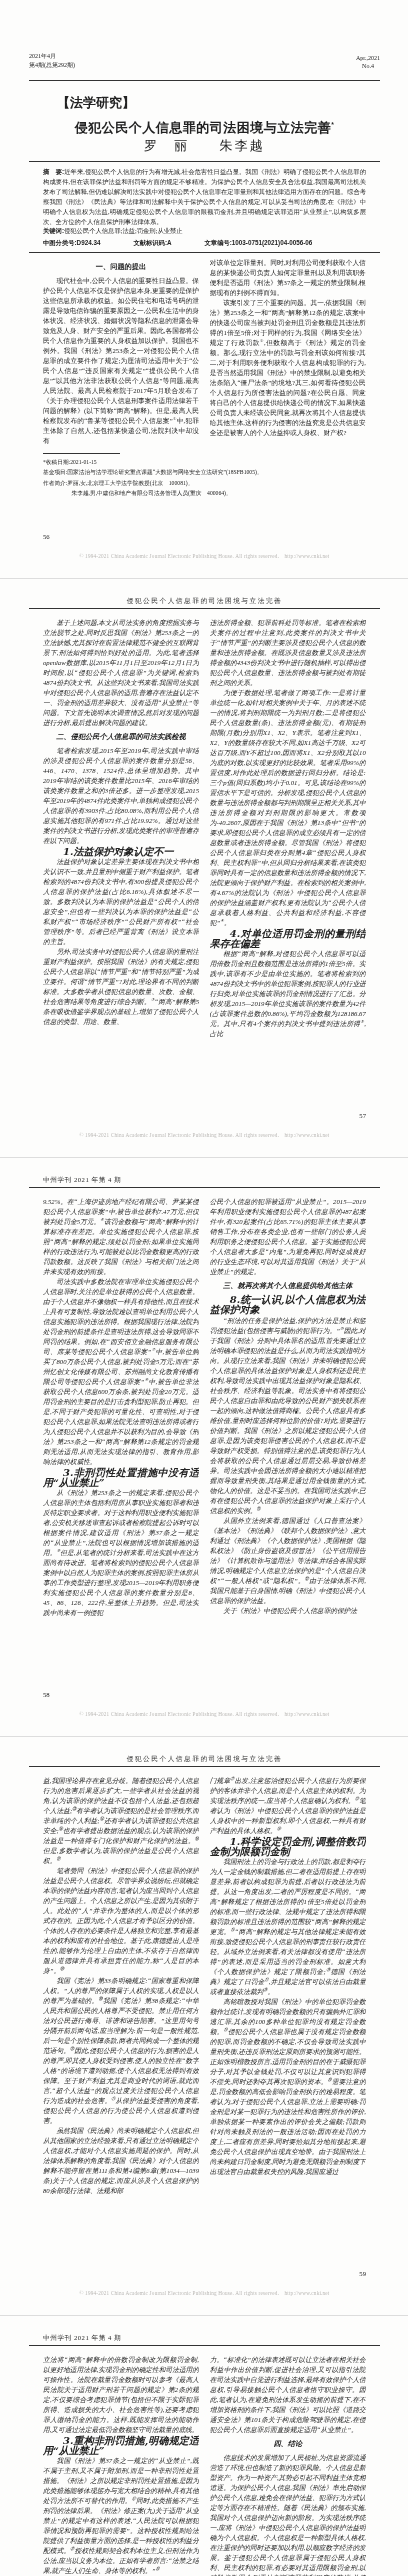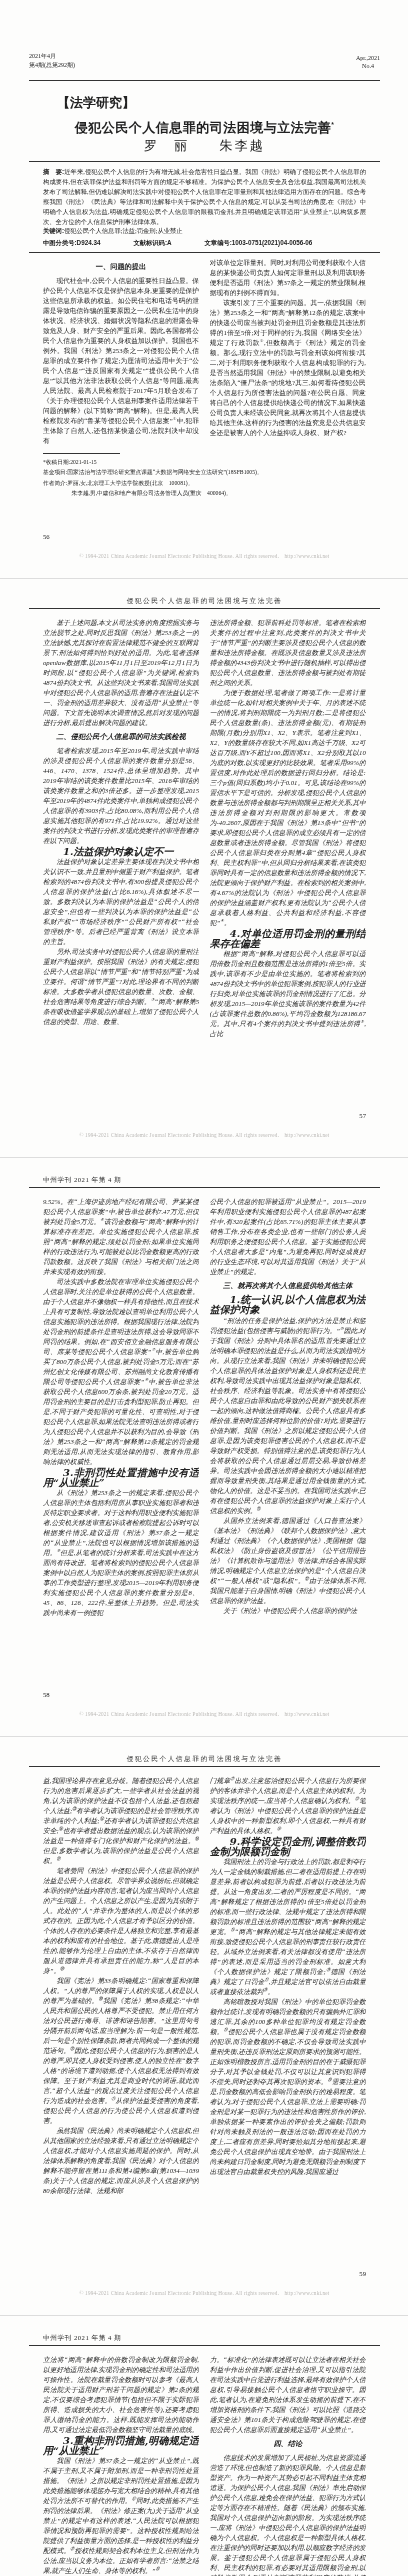--- a/index.html
+++ b/index.html
@@ -117,42 +117,42 @@
       <div class="cols">
         <div class="col">
           <p class="p pc">9.52%。在“上海伊迹房地产经纪有限公司、尹某某侵犯公民个人信息罪案”中,被告单位获利7.47万元,但仅被判处罚金5万元。<sup class="fn">⑥</sup>该罚金数额与“两高”解释中的计算标准存在差距。单位实施侵犯公民个人信息罪,按照“两高”解释的规定,须处以罚金刑;如果单位实施同样的行政违法行为,可能被处以比罚金数额更高的行政罚款数额。这反映了我国《刑法》与相关部门法之间并未实现有效的衔接。</p>
           <p class="p">司法实践中多数法院在审理单位实施侵犯公民个人信息罪时,关注的是单位获得的公民个人信息数量。由于个人信息并不像物权一样具有排他性,而且在技术上具有可复制性,导致法院难以查明单位利用公民个人信息实施犯罪的违法所得。根据我国现行法律,法院判处罚金刑的前提条件是查明违法所得,这会导致同罪不同罚的结果。例如,在“西安佰立金融信息服务有限公司、席某等侵犯公民个人信息罪案”<sup class="fn">⑦</sup>中,被告单位购买了800万条公民个人信息,被判处罚金5万元;而在“苏州忆创文化传媒有限公司、苏州融尚文化教育传播有限公司等侵犯公民个人信息罪案”<sup class="fn">⑧</sup>中,被告单位非法获取公民个人信息600万余条,被判处罚金20万元。适用罚金刑的主要目的是打击贪利型犯罪,防止再犯。但是,不同于财产类犯罪的可量化性、可查明性,对于侵犯公民个人信息罪,如果法院无法查明违法所得或者行为人侵犯公民个人信息并不以获利为目的,会导致《刑法》第253条之一和“两高”解释第12条规定的罚金规则无法适用,从而无法实现法律的指引、教育作用,影响法律的权威性。</p>
           <p class="h2">3.非刑罚性处置措施中没有适用“从业禁止”</p>
           <p class="p">从《刑法》第253条之一的规定来看,侵犯公民个人信息罪的主体包括利用所从事职业实施犯罪者和违反特定职业要求者。对于这种利用职业便利实施犯罪者,公安机关移送审查起诉或者检察院提起公诉时可以根据案件情况,建议适用《刑法》第37条之一规定的“从业禁止”,法院也可以根据情况增加该措施的适用。<sup class="fn">⑨</sup>但是,从笔者的统计分析来看,司法实践中在这方面尚有待改进。笔者将检索到的侵犯公民个人信息罪案例中以自然人为犯罪主体的案例,按照犯罪主体所从事的工作类型进行整理,发现2015—2019年利用职务便利实施侵犯公民个人信息罪的案件数量分别是8、45、86、126、222件,呈整体上升趋势。但是,司法实践中尚未有一例侵犯</p>
         </div>
         <div class="col">
           <p class="p pc">公民个人信息的犯罪被适用“从业禁止”。2015—2019年利用职业便利实施侵犯公民个人信息罪的487起案件中,有320起案件(占比65.71%)的犯罪主体主要从事销售工作,分布在各类企业,也有一些部门的公务人员利用职务之便侵犯公民个人信息。鉴于实施侵犯公民个人信息者大多是“内鬼”,为避免再犯,同时促成良好的行业生态环境,可以对其适用我国《刑法》关于“从业禁止”的规定。</p>
           <p class="h1">三、就再次将其个人信息提供给其他主体</p>
-          <p class="h2">1.统一认识,以个人信息权为法益保护对象</p>
+          <p class="h2">8.统一认识,以个人信息权为法益保护对象</p>
           <p class="p">“刑法的任务是保护法益,保护的方法是禁止和惩罚侵犯法益(包括侵害与威胁)的犯罪行为。”<sup class="fn">⑩</sup>因此,对于我国《刑法》分则中具体罪名的适用,首先要通过立法明确本罪侵犯的法益是什么,从而为司法实践指明方向。从现行立法来看,我国《刑法》并未明确侵犯公民个人信息罪的具体法益保护对象是人身权利还是民主权利,导致司法实践中出现其法益保护对象是隐私权、社会秩序、经济利益等乱象。司法实务中有将侵犯公民个人信息自由罪和由此导致的公民财产损失联系在一起的倾向,这种做法值得商榷。公民个人信息具有多维价值,量刑时应选择何种位阶的价值?对此,需要进行价值判断。我国《刑法》之所以规定侵犯公民个人信息罪,是因为该类犯罪侵害公民的个人信息权,而不是导致财产权受损。特别值得注意的是,该类犯罪行为人会将获取的公民个人信息通过层层交易,导致价格差异。司法实践中会因违法所得金额的大小难以精准把握而导致量刑失衡,其结果是通过用金钱衡量的方式,物化人的价值。这是不妥当的。在我国司法实践中,已有在侵犯公民个人信息罪的法益保护对象上采行个人信息权的实例。<sup class="fn">⑪</sup></p>
           <p class="p">从国外立法例来看,德国通过《人口普查法案》《基本法》《刑法典》《联邦个人数据保护法》,意大利通过《刑法典》《个人数据保护法》,美国根据《隐私权法》《防止身份盗窃及假冒法》《公平信用报告法》《计算机欺诈与滥用法》等法律,并结合各国实际情况,明确规定个人信息立法保护的是“个人信息自决权”“一般人格权”或“隐私权”。<sup class="fn">⑫</sup>由于法律体系不同,我国只能基于自身国情,明确《刑法》中侵犯公民个人信息罪的保护法益。</p>
           <p class="p">关于《刑法》中侵犯公民个人信息罪的保护法</p>
         </div>
       </div>
       <div class="pgnum left">58</div>
       <div class="wm">© 1994-2021 China Academic Journal Electronic Publishing House. All rights reserved.　http://www.cnki.net</div>
     </section>
     <section class="page mid">
       <div class="rh-center">侵犯公民个人信息罪的司法困境与立法完善</div>
       <div class="rh-rule"></div>
       <div class="cols">
         <div class="col">
           <p class="p pc">益,我国理论界存在意见分歧。随着侵犯公民个人信息行为的危害后果逐步扩大,一些学者从社会法益的视角,认为该罪的保护法益不仅包括个人法益,还包括超个人法益;<sup class="fn">⑬</sup>有学者认为该罪侵犯的是社会管理秩序,而非单纯的个人利益;<sup class="fn">⑭</sup>还有学者认为该罪侵犯公共信息安全;<sup class="fn">⑮</sup>也有学者提出数据法益的观点,认为该罪的保护法益是一种值得专门化保护和财产化保护的法益。<sup class="fn">⑯</sup>但是,多数学者认为,该罪的保护法益是公民个人信息权。<sup class="fn">⑰</sup></p>
           <p class="p">笔者赞同《刑法》中侵犯公民个人信息罪的保护法益是公民个人信息权。尽管学界众说纷纭,但就确定本罪的保护法益内容而言,笔者认为应当回到个人信息的产生问题上。个人信息之所以产生,是因为其依附于人。此处的“人”并非作为整体的人,而是以个体的形式存在的。正因为此,个人信息才有予以区分的价值。个体的人存在的必要条件是人格独立和完整,享有最基本的权利和应有的社会地位。基于此,康德提出人是理性的,能够作为伦理上自由的主体,不依存于自然律而服从道德律并具有承担责任的能力,称“人是目的本身”。<sup class="fn">⑱</sup></p>
           <p class="p">我国《宪法》第33条明确规定:“国家尊重和保障人权。”人的尊严的保障属于人权的实现,人权是以人的尊严为基础的。<sup class="fn">⑲</sup>我国《宪法》第38条规定:“中华人民共和国公民的人格尊严不受侵犯。禁止用任何方法对公民进行侮辱、诽谤和诬告陷害。”这里用句号分隔开前后两句话,应当理解为:前一句是一般性规范,后一句是个别性保障条款,两者共同构成一个整体的规范语句。<sup class="fn">⑳</sup>因此,侵犯公民个人信息的行为,损害的是人的尊严,即其使人身权受到侵害,使人的独立性在“数字人格”的语境下遭到动摇,使个人信息权无法得到有效保障。至于财产利益尤其是商业时代的词语,就此而言,“超个人法益”的观点过度关注侵犯公民个人信息行为造成的社会危害。<sup class="fn">㉑</sup>从保护法益受侵害的角度看,侵犯公民个人信息的行为使公民个人信息权遭到侵害。</p>
           <p class="p">虽然我国《民法典》尚未明确规定个人信息权,但从其他国家的立法经验来看,只有通过立法明确规定个人信息权,才能对个人信息实施周延的保护。同时,从法律体系解释的角度看,我国《民法典》对个人信息的解释不能停留在第111条和第4编第6章(第1034—1039条)关于个人信息的规定,而应从涉及个人信息保护的80余部现行法律、法规和部</p>
         </div>
         <div class="col">
           <p class="p pc">门规章<sup class="fn">㉒</sup>出发,注意惩治侵犯公民个人信息行为所要保护的客体并非个人信息,而是个人信息主体的权利。为实现法秩序的统一,应当将个人信息确认为权利。<sup class="fn">㉓</sup>笔者认为《刑法》中侵犯公民个人信息罪的保护法益是人身权中的一种新型权利,即个人信息权,一种具有财产利益的具体人格权。<sup class="fn">㉔</sup></p>
-          <p class="h2">9.科学设定罚金刑,调整倍数罚金制为限额罚金制</p>
+          <p class="h2">1.科学设定罚金刑,调整倍数罚金制为限额罚金制</p>
           <p class="p">我国刑法上的罚金与行政法上的罚款,都是剥夺行为人一定金钱的制裁措施,但二者在适用前提上存在明显差异,前者以构成犯罪为前提,后者以行政违法为前提。从这一角度出发,二者的严厉程度是不同的。“两高”解释规定了根据违法所得的1倍至5倍处以罚金刑的标准,而一些行政法律、法规中规定了违法所得和限额罚款的标准且违法所得的范围较“两高”解释的规定更宽。<sup class="fn">㉕</sup>“两高”解释的规定与其他法律规定未能有效衔接,致使侵犯公民个人信息罪的刑事责任较行政责任轻。从域外立法例来看,有关法律都没有使用“违法所得”的表述,而是采用适当的罚金刑标准。如意大利《个人数据保护法》规定了限额罚金;<sup class="fn">㉖</sup>德国《刑法典》规定了日罚金<sup class="fn">㉗</sup>,并且规定法官可以依法自由裁量或者直接依法裁判<sup class="fn">㉘</sup>。</p>
           <p class="p">高铭暄教授对我国《刑法》中的单位犯罪罚金数额作过统计,发现有明确罚金数额的只有骗购外汇罪和逃汇罪,其余的100多种单位犯罪均没有规定罚金数额。<sup class="fn">㉙</sup>侵犯公民个人信息罪也属于没有规定罚金数额的犯罪,而罚金数额的不确定,不仅会导致司法实践中量刑失衡,还违反罪刑法定原则所要求的预测可能性。正如张明楷教授所言,适用罚金刑的目的在于威慑犯罪分子,对其予以金钱处罚,不仅可以让其意识到犯罪得不偿失,同时还剥夺其再次犯罪的资本。<sup class="fn">㉚</sup>需要注意的是,罚金数额的高低会影响罚金刑执行的难易程度。笔者认为,对于侵犯公民个人信息罪,立法上需要明确:罚金刑是对某一犯罪行为的违法性和危害性所作的评价,单独依据某一种要素作出的评价会失之偏颇;罚款则针对尚未触及刑法的一般违法活动;因而在处罚的力度上,二者应有所差异,同时要恰如其分地衔接起来,避免公民个人信息保护出现真空地带。由于我国刑法上尚未构建日罚金制度,同时为避免无限额罚金刑制度下出现法官自由裁量权失控的风险,我国应通过</p>
         </div>
       </div>
       <div class="pgnum right">59</div>
       <div class="wm">© 1994-2021 China Academic Journal Electronic Publishing House. All rights reserved.　http://www.cnki.net</div>
     </section>
     <section class="page mid">
       <div class="rh-left">中州学刊 2021 年第 4 期</div>
       <div class="rh-rule"></div>

